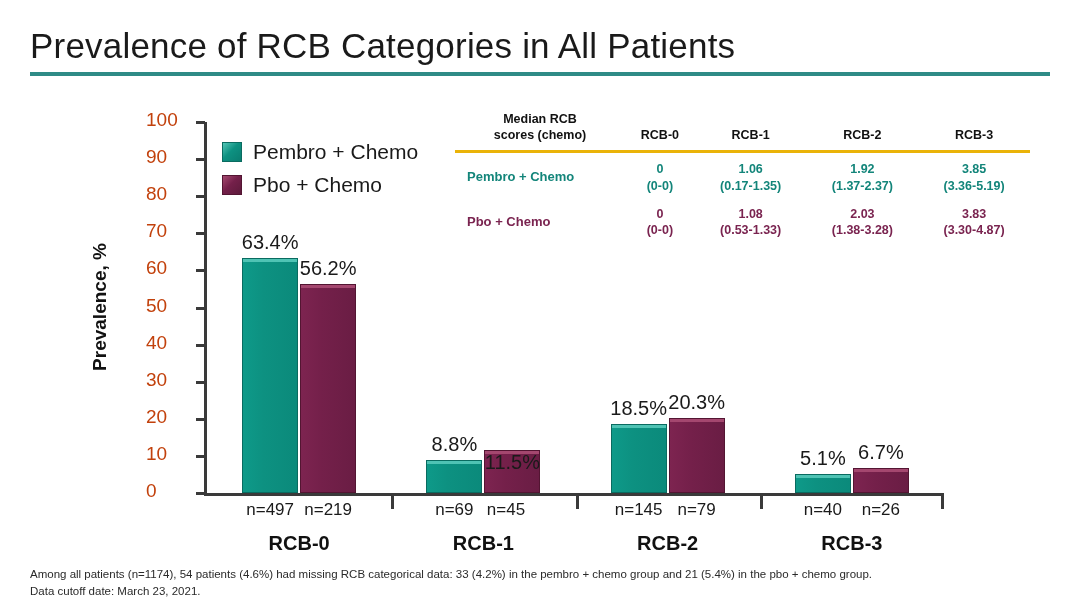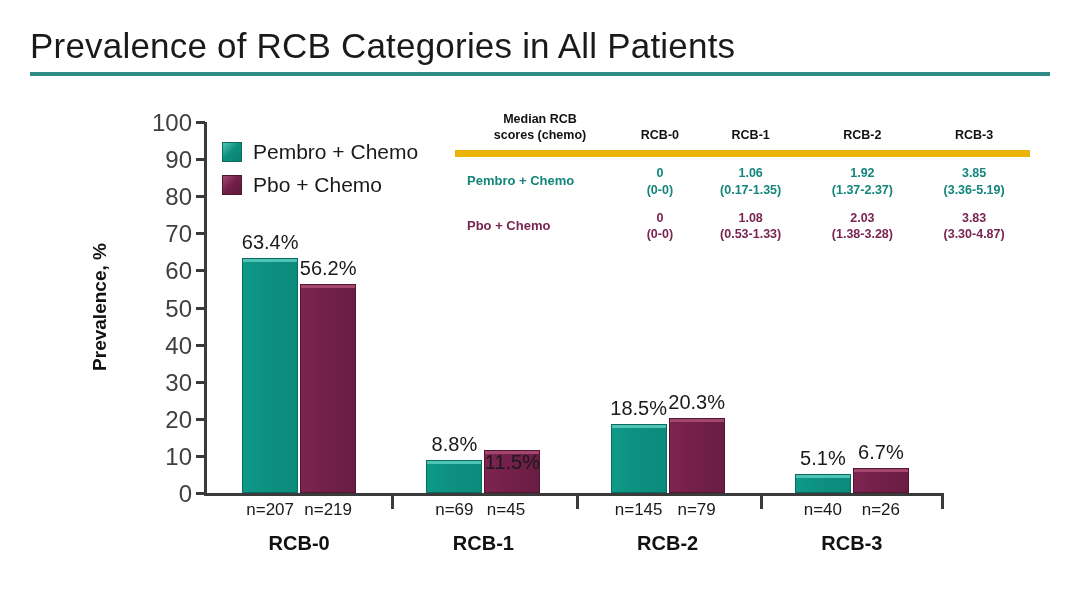--- a/index.html
+++ b/index.html
@@ -22,21 +22,21 @@
   }
 
   
   #plot{position:absolute;left:0;top:100px;width:1080px;height:460px;}
 
   
   #yaxis-line{position:absolute;left:204px;top:22px;width:3px;height:371px;background:#3a3a3a;}
   #xaxis-line{position:absolute;left:204px;top:393px;width:740px;height:3px;background:#3a3a3a;}
 
   .ytick{position:absolute;left:196px;width:9px;height:3px;background:#3a3a3a;}
-  .ylab-wrap{position:absolute;left:146px;width:46px;text-align:right;font-size:24px;color:#404040;}
+  .ylab-wrap{position:absolute;left:146px;width:46px;text-align:left;font-size:19px;color:#c2410c;}
 
   #yaxis-title{
     position:absolute;left:-10px;top:196px;width:220px;text-align:center;
     font-size:19px;font-weight:bold;color:#111;
     transform:rotate(-90deg);transform-origin:center center;
   }
 
   
   .xtick{position:absolute;top:396px;width:3px;height:13px;background:#3a3a3a;}
   #xaxis-endcap{position:absolute;left:941px;top:396px;width:3px;height:13px;background:#3a3a3a;}
@@ -82,21 +82,21 @@
   #inset-table{
     position:absolute;left:455px;top:112px;width:575px;
     font-size:12.5px;
   }
   #inset-table table{border-collapse:collapse;width:100%;}
   #inset-table th{
     font-size:12.5px;font-weight:bold;color:#111;text-align:center;
     padding:0 0 7px 0;vertical-align:bottom;line-height:1.25;
   }
   #inset-table th.rowhead{width:170px;}
-  #inset-table thead tr{border-bottom:7px solid #eab308;}
+  #inset-table thead tr{border-bottom:3px solid #eab308;}
   #inset-table td{
     text-align:center;padding:8px 0 4px 0;line-height:1.3;font-weight:bold;
     font-size:12.5px;
   }
   #inset-table td.rowlabel{text-align:left;padding-left:12px;font-size:13px;}
   .rowteal,.rowteal td{color:#13857a;}
   .rowmaroon,.rowmaroon td{color:#7a2450;}
   .cell-main{display:block;}
   .cell-range{display:block;}
 
@@ -150,21 +150,21 @@
 
     <div id="xticks">
         <div class="xtick" style="left: 391.25px;"></div>
         <div class="xtick" style="left: 575.5px;"></div>
         <div class="xtick" style="left: 759.75px;"></div>
       </div>
 
     <div id="bars">
         <div class="bar teal" style="left: 242.125px; width: 56px; height: 235.214px; top: 157.786px; bottom: auto;"></div>
         <div class="valuelabel" style="width: 86px; left: 227.125px; top: 130.786px;">63.4%</div>
-        <div class="nlabel" style="width: 56px; left: 242.125px;">n=207</div>
+        <div class="nlabel" style="width: 56px; left: 242.125px;">n=497</div>
         <div class="bar maroon" style="left: 300.125px; width: 56px; height: 208.502px; top: 184.498px; bottom: auto;"></div>
         <div class="valuelabel" style="width: 86px; left: 285.125px; top: 157.498px;">56.2%</div>
         <div class="nlabel" style="width: 56px; left: 300.125px;">n=219</div>
         <div class="grouplabel" style="width: 184.25px; left: 207px;">RCB-0</div>
         <div class="bar teal" style="left: 426.375px; width: 56px; height: 32.648px; top: 360.352px; bottom: auto;"></div>
         <div class="valuelabel" style="width: 86px; left: 411.375px; top: 333.352px;">8.8%</div>
         <div class="nlabel" style="width: 56px; left: 426.375px;">n=69</div>
         <div class="bar maroon" style="left: 484.375px; width: 56px; height: 42.665px; top: 350.335px; bottom: auto;"></div>
         <div class="valuelabel" style="width: 86px; left: 469.375px; top: 323.335px; margin-top: 28px;">11.5%</div>
         <div class="nlabel" style="width: 56px; left: 478px;">n=45</div>
@@ -248,14 +248,18 @@
           </td>
           <td>
             <span class="cell-main">3.83</span>
             <span class="cell-range">(3.30-4.87)</span>
           </td>
         </tr>
       </tbody>
     </table>
   </div>
 
+  <div id="footnote">
+    <div>Among all patients (n=1174), 54 patients (4.6%) had missing RCB categorical data: 33 (4.2%) in the pembro + chemo group and 21 (5.4%) in the pbo + chemo group.</div>
+    <div>Data cutoff date: March 23, 2021.</div>
+  </div>
 
 </div>
 
 </body></html>

